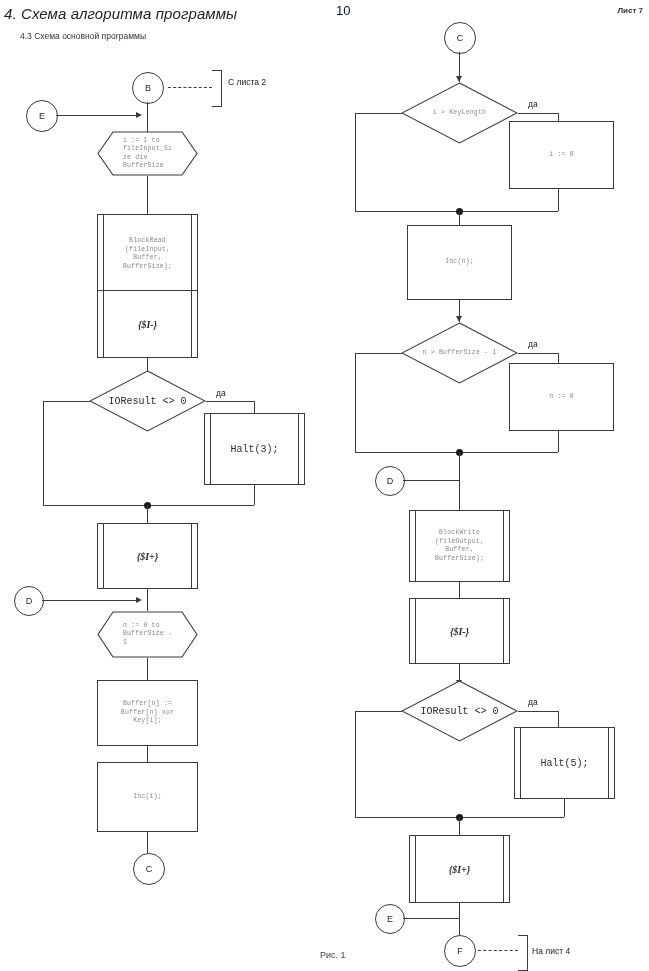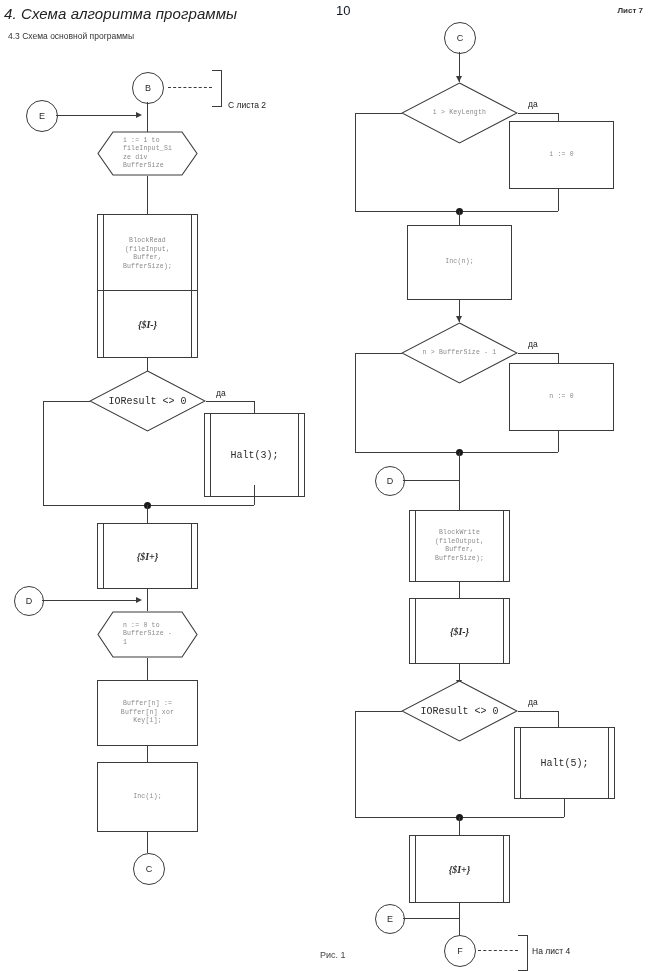--- a/index.html
+++ b/index.html
@@ -16,21 +16,21 @@
   .abs { position: absolute; }
 
   
   #doc-title {
     left: 4px; top: 5px;
     font-size: 15px; color: #222;
     letter-spacing: .1px;
     font-style: italic;
   }
   #section-title {
-    left: 8px; top: 31px;
+    left: 20px; top: 31px;
     font-size: 8.5px; color: #333;
   }
   #page-number {
     left: 336px; top: 3px;
     font-size: 13px; color: #0f172a;
   }
   #sheet-label {
     right: 6px; top: 6px;
     font-size: 8px; color: #333; font-weight: bold;
   }
@@ -145,21 +145,21 @@
 <div class="abs line-h" style="left:56px; top:115px; width:82px;"></div>
 <div class="abs arrow-r" style="left:136px; top:111.5px;"></div>
 
 <div class="abs connector" style="left:132px; top:72px; width:30px; height:30px;">
   <span>B</span>
 </div>
 <div class="abs line-v" style="left:147px; top:102px; height:30px;"></div>
 
 <div class="abs dashed" style="left:168px; top:87px; width:44px;"></div>
 <div class="abs bracket" style="left:212px; top:70px; height:35px;"></div>
-<div class="abs offpage-text" style="left:228px; top:100px;">С листа 2</div>
+<div class="abs offpage-text" style="left:228px; top:77px;">С листа 2</div>
 
 <div class="hexagon" style="left:97px; top:131px; width:101px; height:45px;">
   <svg width="101" height="45" viewBox="0 0 101 45">
     <polygon points="16,1 85,1 100,22.5 85,44 16,44 1,22.5" fill="#fff" stroke="#3b3b3b" stroke-width="1.1"></polygon>
   </svg>
   <div class="code">i := 1 to
 fileInput_Si
 ze div
 BufferSize</div>
 </div>
@@ -183,21 +183,21 @@
   <svg width="117" height="62" viewBox="0 0 117 62">
     <polygon points="58.5,1 116,31 58.5,61 1,31" fill="#fff" stroke="#3b3b3b" stroke-width="1.1"></polygon>
   </svg>
   <div class="dtext label-plain">IOResult &lt;&gt; 0</div>
 </div>
 
 <div class="abs line-h" style="left:206px; top:401px; width:48px;"></div>
 <div class="abs yes-label" style="left:216px; top:388px;">да</div>
 <div class="abs line-v" style="left:254px; top:401px; height:12px;"></div>
 
-<div class="abs node process predef" style="left:204px; top:413px; width:101px; height:84px;">
+<div class="abs node process predef" style="left:204px; top:413px; width:101px; height:72px;">
   <div class="label-plain">Halt(3);</div>
 </div>
 <div class="abs line-v" style="left:254px; top:485px; height:20px;"></div>
 <div class="abs line-h" style="left:147px; top:505px; width:107px;"></div>
 
 <div class="abs line-h" style="left:43px; top:401px; width:47px;"></div>
 <div class="abs line-v" style="left:43px; top:401px; height:104px;"></div>
 <div class="abs line-h" style="left:43px; top:505px; width:104px;"></div>
 
 <div class="abs dot" style="left:144px; top:501.5px;"></div>

